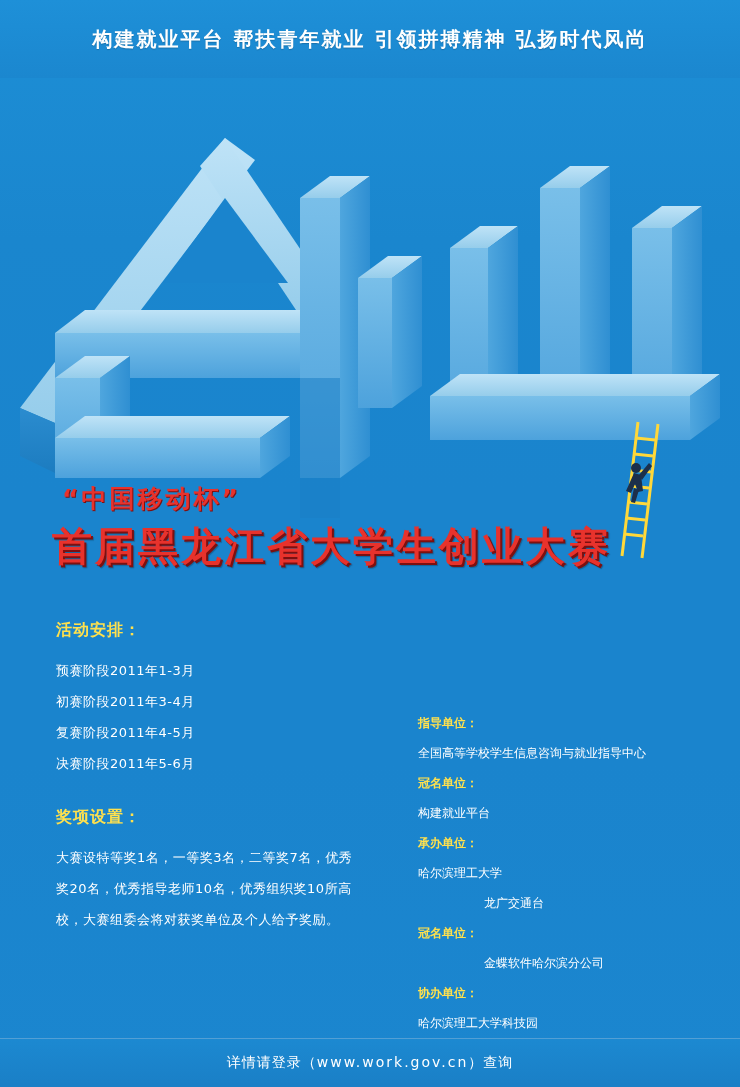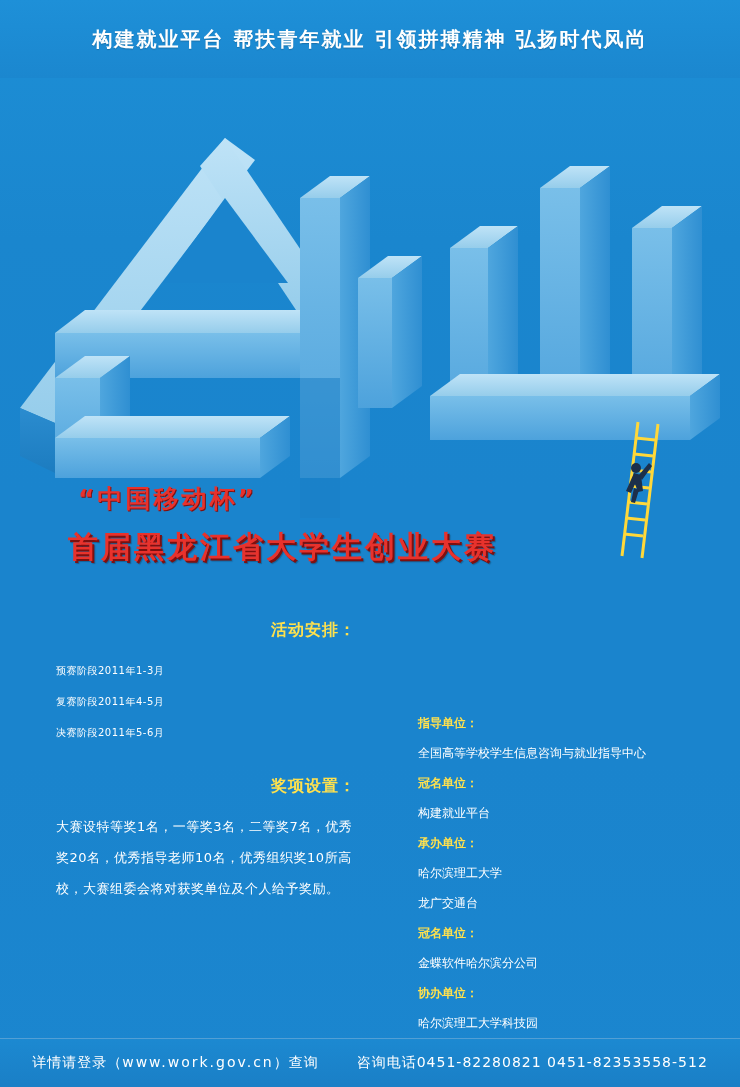--- a/index.html
+++ b/index.html
@@ -50,60 +50,59 @@
     position: absolute;
     left: 612px;
     top: 420px;
     width: 60px;
     height: 140px;
   }
 
   
   .title-block {
     position: absolute;
-    left: 68px;
+    left: 52px;
     top: 482px;
     width: 640px;
   }
   .title-sub {
     color: #e8322c;
     font-size: 25px;
     font-weight: bold;
     letter-spacing: 3px;
     text-shadow: 1px 1px 0 #7d1010;
     margin-left: 10px;
   }
   .title-main {
-    margin-top: 12px;
+    margin-top: 4px;
     color: #e8322c;
-    font-size: 30px;
+    font-size: 40px;
     font-weight: bold;
     letter-spacing: 3px;
     text-shadow: 2px 2px 0 #7d1010, 3px 3px 1px rgba(0,0,0,0.25);
     white-space: nowrap;
   }
 
   
   .left-col {
     position: absolute;
     left: 56px;
     top: 620px;
     width: 300px;
     color: #ffffff;
   }
   .sec-head {
     color: #ffe14d;
     font-size: 16px;
     font-weight: bold;
     letter-spacing: 1px;
     margin-bottom: 14px;
-    text-align: right;
   }
   .sec-line {
-    font-size: 10px;
+    font-size: 13px;
     line-height: 31px;
     color: #ffffff;
     letter-spacing: 0.5px;
   }
   .left-col .block2 { margin-top: 28px; }
   .para {
     font-size: 13px;
     line-height: 31px;
     letter-spacing: 0.5px;
   }
@@ -122,21 +121,21 @@
     line-height: 30px;
     white-space: nowrap;
     flex-direction: column;
   }
   .org-label {
     color: #ffe14d;
     font-weight: bold;
     min-width: 66px;
   }
   .org-val { color: #ffffff; }
-  .org-val.indent { }
+  .org-val.indent { margin-left: 66px; }
 
   
   .bottom-bar {
     position: absolute;
     left: 0; right: 0; bottom: 0;
     height: 48px;
     background: linear-gradient(180deg, #1c89d1 0%, #1a7fc6 100%);
     display: flex;
     align-items: center;
     justify-content: center;
@@ -251,20 +250,21 @@
   </div>
 
   <div class="title-block">
     <div class="title-sub">“中国移动杯”</div>
     <div class="title-main">首届黑龙江省大学生创业大赛</div>
   </div>
 
   <div class="left-col">
     <div class="sec-head">活动安排：</div>
     <div class="sec-line">预赛阶段2011年1-3月</div>
+    <div class="sec-line">初赛阶段2011年3-4月</div>
     <div class="sec-line">复赛阶段2011年4-5月</div>
     <div class="sec-line">决赛阶段2011年5-6月</div>
 
     <div class="block2">
       <div class="sec-head">奖项设置：</div>
       <div class="para">大赛设特等奖1名，一等奖3名，二等奖7名，优秀奖20名，优秀指导老师10名，优秀组织奖10所高校，大赛组委会将对获奖单位及个人给予奖励。</div>
     </div>
   </div>
 
   <div class="right-col">
@@ -295,16 +295,15 @@
     </div>
     <div class="org-row">
       <span class="org-val indent">黑龙江龙海就业服务有限公司</span>
     </div>
   </div>
 
   <div class="bottom-bar">
     <div class="bi">
       <span>详情请登录（</span><span class="url">www.work.gov.cn</span><span>）查询</span>
     </div>
-    <div class="bi">咨询电话0451-82280821  0451-82353558-512</div>
   </div>
 
 </div>
 
 </body></html>

